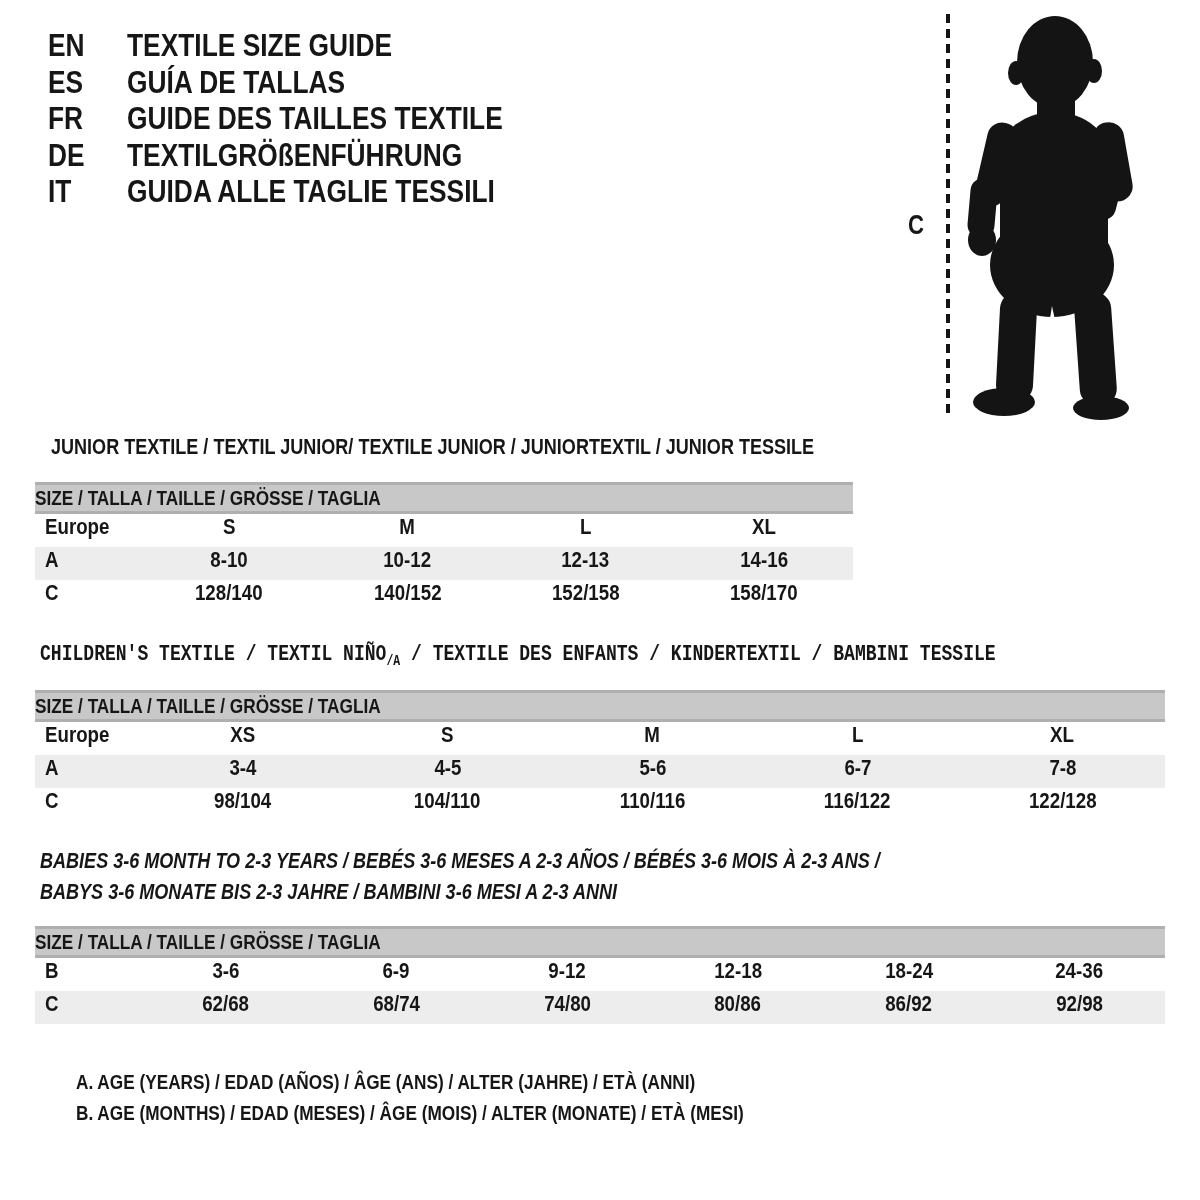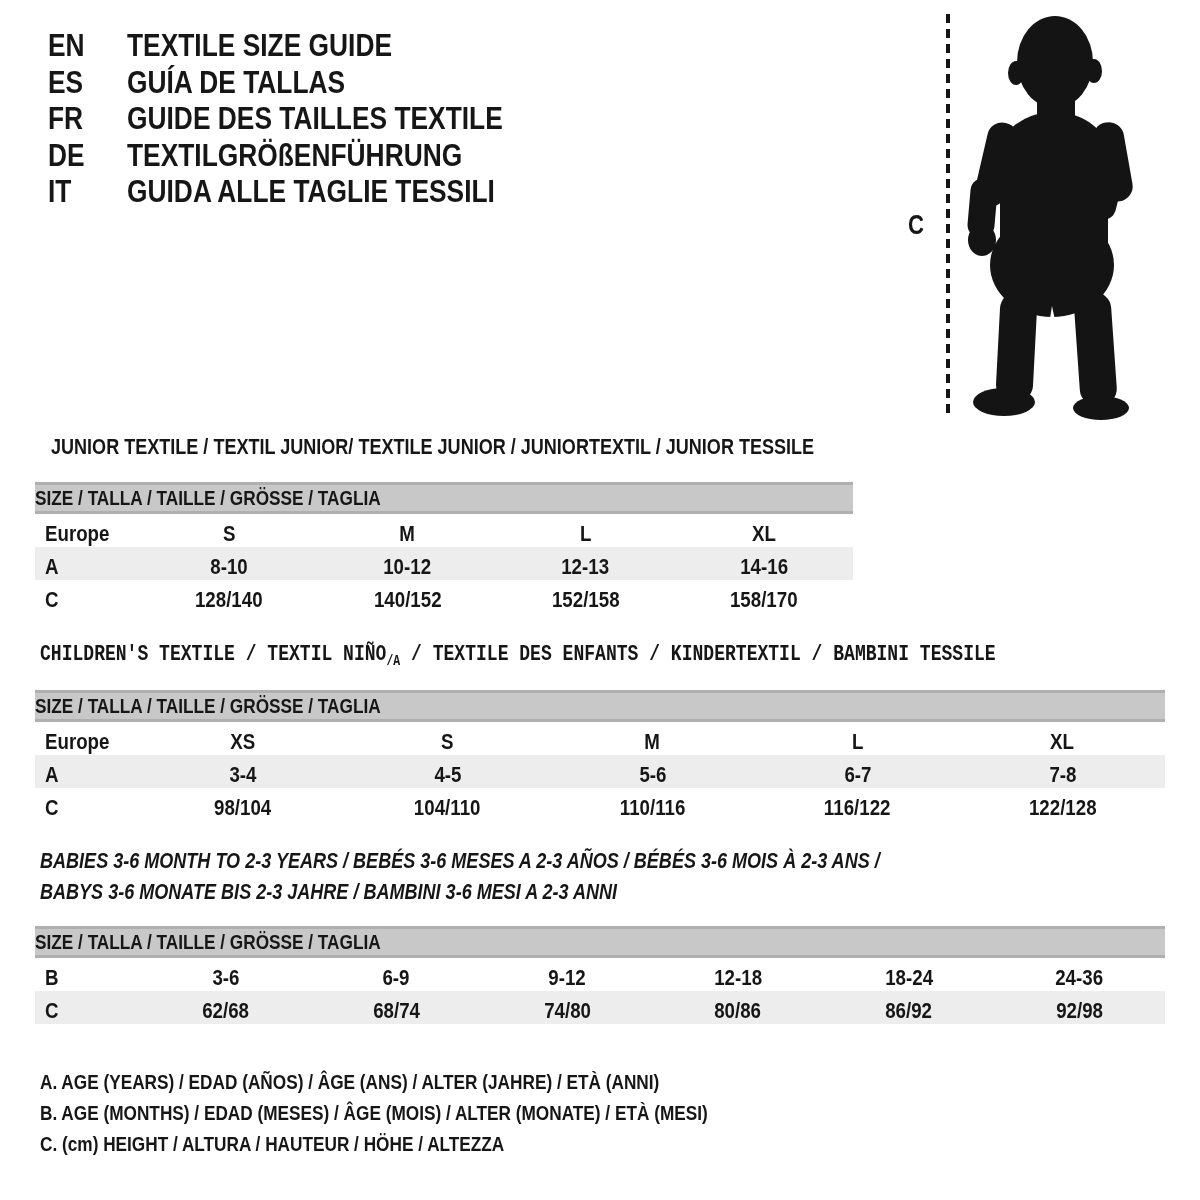--- a/index.html
+++ b/index.html
@@ -32,29 +32,29 @@
   .thead{
     height:26px;background:#c8c8c8;
     border-top:3px solid #afafaf;border-bottom:3px solid #afafaf;
     display:flex;align-items:center;padding-left:0;font-size:21px;
   }
   .trow{display:grid;height:33px;}
   .cols5{grid-template-columns:105px repeat(4,1fr);}
   .cols6{grid-template-columns:105px repeat(5,1fr);}
   .cols7{grid-template-columns:105px repeat(6,1fr);}
   .alt{background:#ededed;}
-  .cell{display:flex;align-items:flex-end;justify-content:center;font-size:22px;}
+  .cell{display:flex;align-items:flex-start;justify-content:center;font-size:22px;}
   .cell.lbl{justify-content:flex-start;padding-left:10px;}
   .cell.lbl .cndc{transform-origin:0 50%;transform:scaleX(0.85);}
 
   
   .two-line div{height:31px;}
 
   
-  .footnotes div{height:31px;font-size:21px;}
+  .footnotes div{height:31px;font-size:21px;margin-left:36px;}
 </style>
 </head>
 <body>
 
 <div class="abs lang-block">
   <div class="lang-row">
     <span class="lang-code"><span class="cnd">EN</span></span>
     <span class="lang-title"><span class="cnd">TEXTILE SIZE GUIDE</span></span>
   </div>
   <div class="lang-row">
@@ -292,14 +292,13 @@
       </div>
     <div class="cell">
         <span class="cndc">92/98</span>
       </div>
   </div>
 </div>
 
 <div class="abs footnotes" style="left:40px;top:1070px;">
   <div><span class="cnd">A. AGE (YEARS) / EDAD (AÑOS) / ÂGE (ANS) / ALTER (JAHRE) / ETÀ (ANNI)</span></div>
   <div><span class="cnd">B. AGE (MONTHS) / EDAD (MESES) / ÂGE (MOIS) / ALTER (MONATE) / ETÀ (MESI)</span></div>
-  <div><span class="cnd">C. (cm) HEIGHT / ALTURA / HAUTEUR / HÖHE / ALTEZZA</span></div>
 </div>
 
 </body></html>

